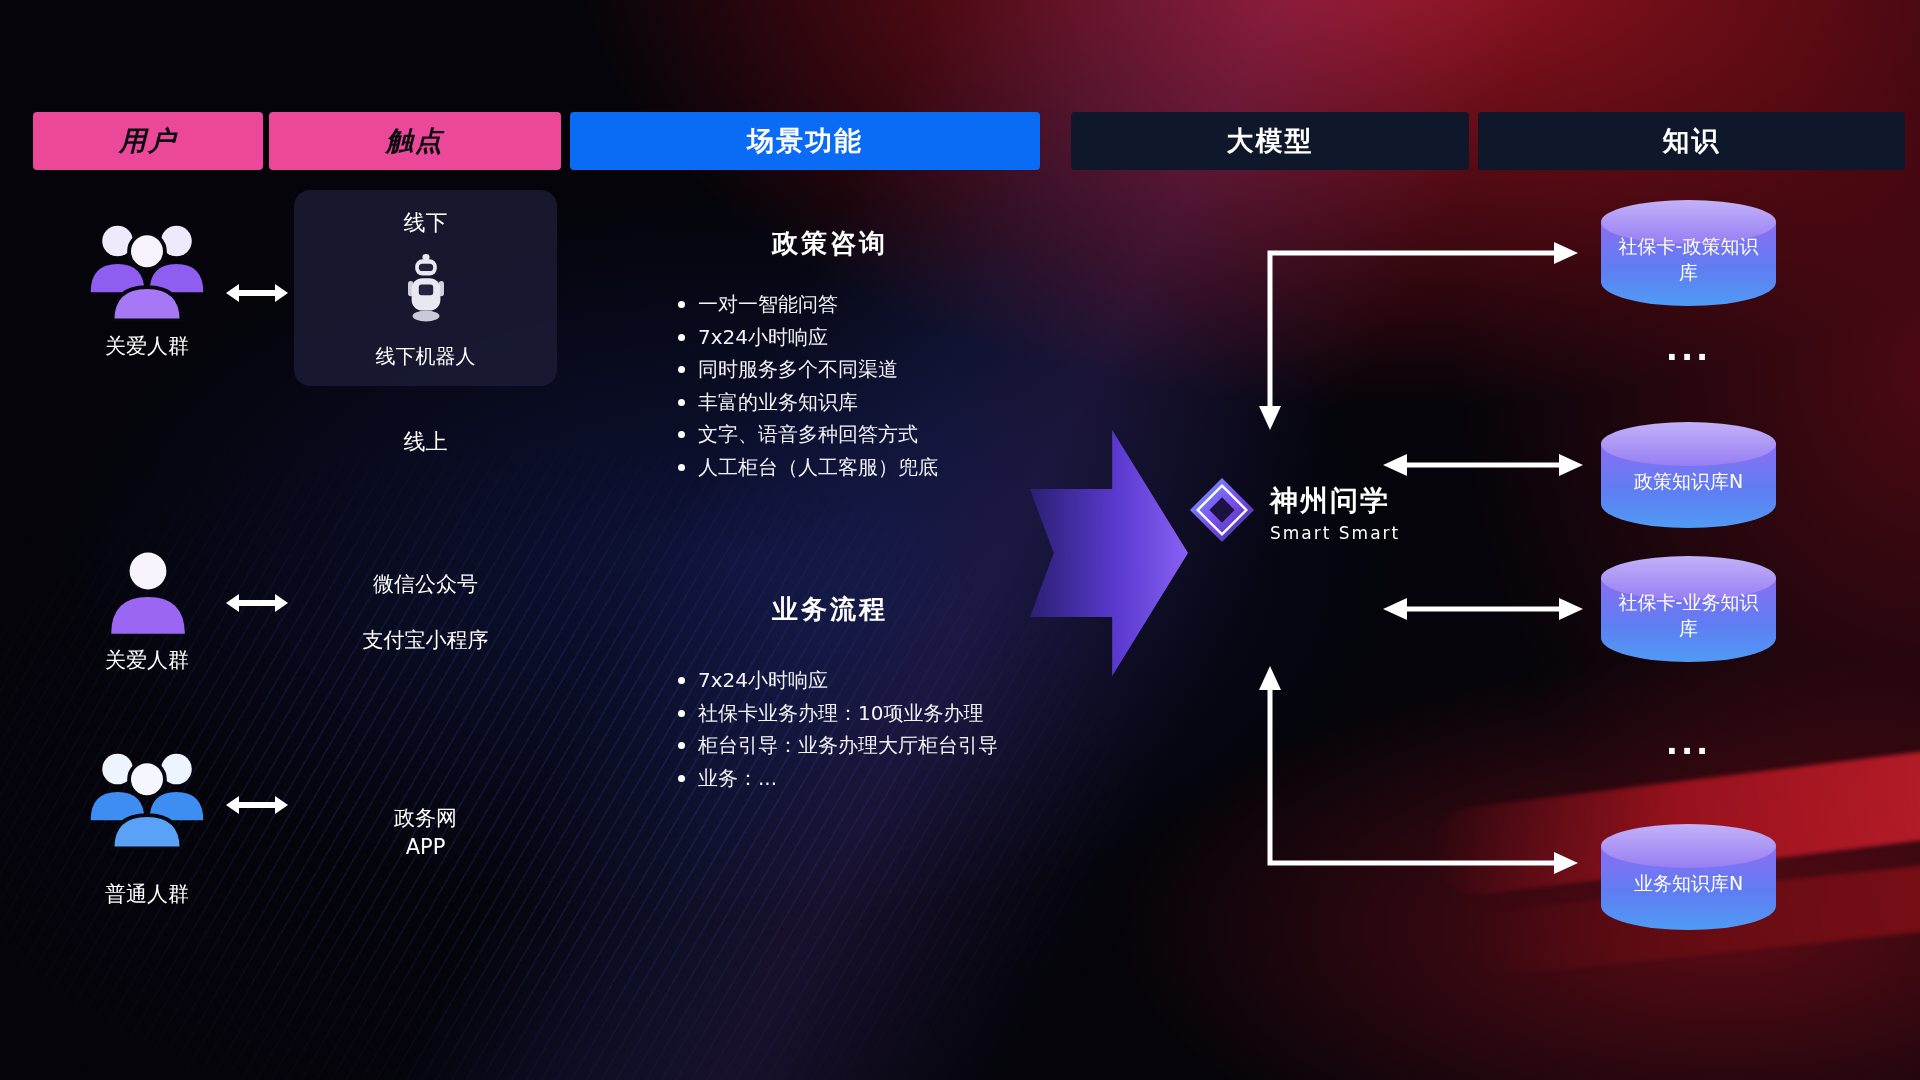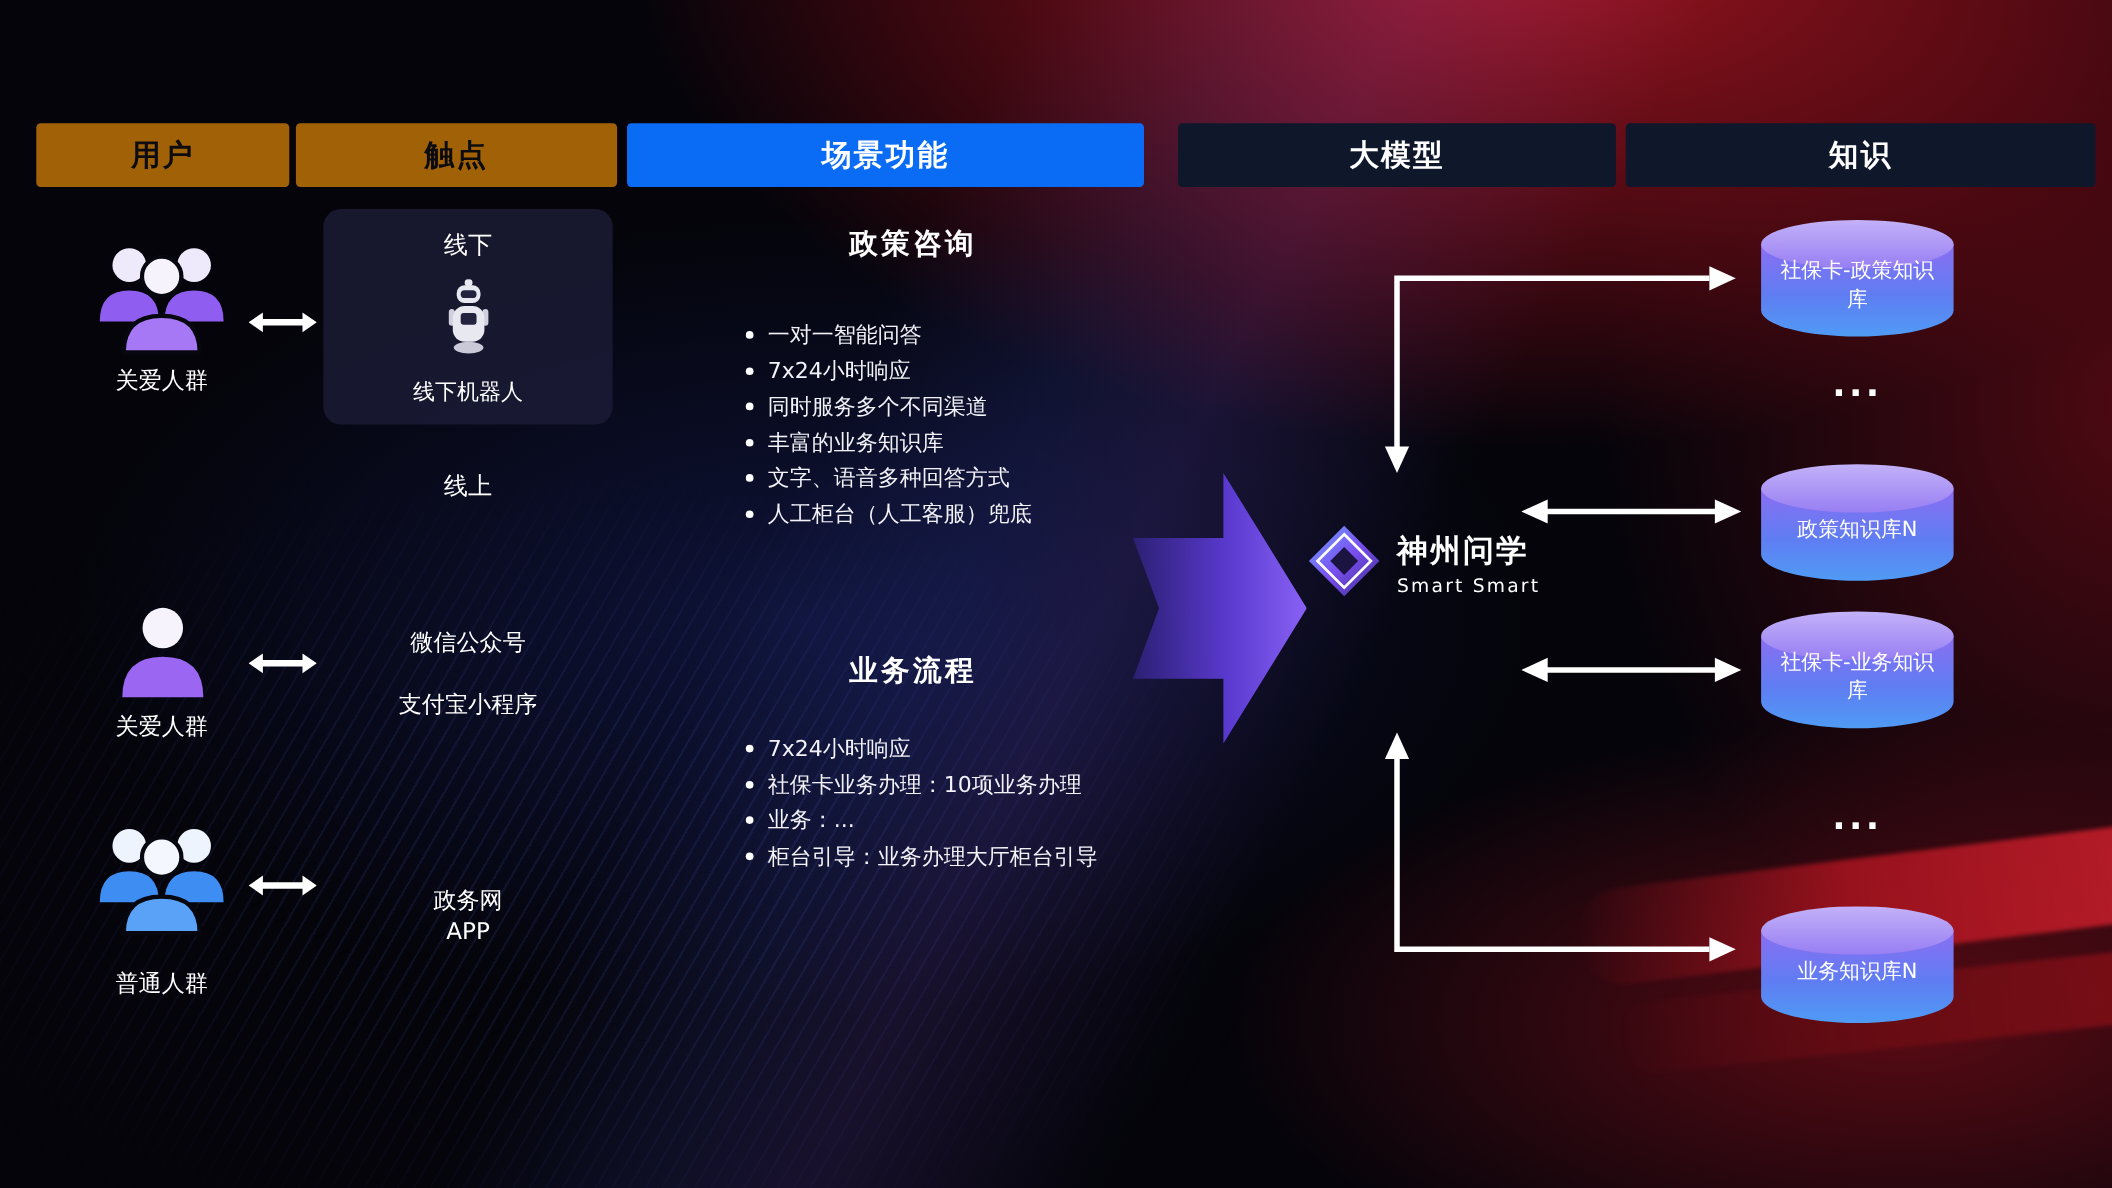--- a/index.html
+++ b/index.html
@@ -27,21 +27,21 @@
     background:linear-gradient(90deg, rgba(120,10,18,0), #a8141f 45%, #d12230);
     border-radius:44px 0 0 44px; transform:rotate(-7deg); filter:blur(2px); opacity:.85;}
   .swoosh-b{ position:absolute; left:1470px; top:886px; width:520px; height:66px; z-index:1;
     background:linear-gradient(90deg, rgba(90,8,14,0), #6e0d14 50%, #8c1019);
     border-radius:33px 0 0 33px; transform:rotate(-6deg); filter:blur(2px); opacity:.8;}
 
   
   .hdr{ position:absolute; top:112px; height:58px; border-radius:4px; z-index:4;
     display:flex; align-items:center; justify-content:center;
     font-size:27px; font-weight:700; letter-spacing:2px; }
-  .hdr.white{ background:#a16207; color:#0b0b10; }
+  .hdr.white{ background:#ec4899; color:#0b0b10;font-style:italic; }
   .hdr.blue{ background:#0a6cf5; color:#fff; }
   .hdr.purple{ background:#0f172a; color:#fff; }
   .hdr1{ left:33px;   width:230px; }
   .hdr2{ left:269px;  width:292px; }
   .hdr3{ left:570px;  width:470px; }
   .hdr4{ left:1071px; width:398px; }
   .hdr5{ left:1478px; width:427px; }
 
   
   .abs{ position:absolute; z-index:4; }
@@ -188,36 +188,36 @@
     </div>
     <div class="card-caption">线下机器人</div>
   </div>
 
   <div class="abs tp-text" style="top:427px; font-size:22px;">线上</div>
   <div class="abs tp-text" style="top:570px;">微信公众号</div>
   <div class="abs tp-text" style="top:626px;">支付宝小程序</div>
   <div class="abs tp-text" style="top:804px;">政务网</div>
   <div class="abs tp-text" style="top:835px;">APP</div>
 
-  <div class="abs fn-title" style="top:204px;">政策咨询</div>
+  <div class="abs fn-title" style="top:226px;">政策咨询</div>
   <ul class="abs fn-list" style="top:288px;">
     <li>一对一智能问答</li>
     <li>7x24小时响应</li>
     <li>同时服务多个不同渠道</li>
     <li>丰富的业务知识库</li>
     <li>文字、语音多种回答方式</li>
     <li>人工柜台（人工客服）兜底</li>
   </ul>
 
   <div class="abs fn-title" style="top:592px;">业务流程</div>
   <ul class="abs fn-list" style="top:664px;">
     <li>7x24小时响应</li>
     <li>社保卡业务办理：10项业务办理</li>
+    <li>柜台引导：业务办理大厅柜台引导</li>
     <li>业务：...</li>
-    <li>柜台引导：业务办理大厅柜台引导</li>
   </ul>
 
   <div class="abs big-arrow"></div>
 
   <div class="abs model">
     <div>
       <svg width="68" height="68" viewBox="0 0 70 70">
         <defs>
           <linearGradient id="lg1" x1="0" y1="0" x2="1" y2="1">
             <stop offset="0" stop-color="#6ea8ff"></stop>

